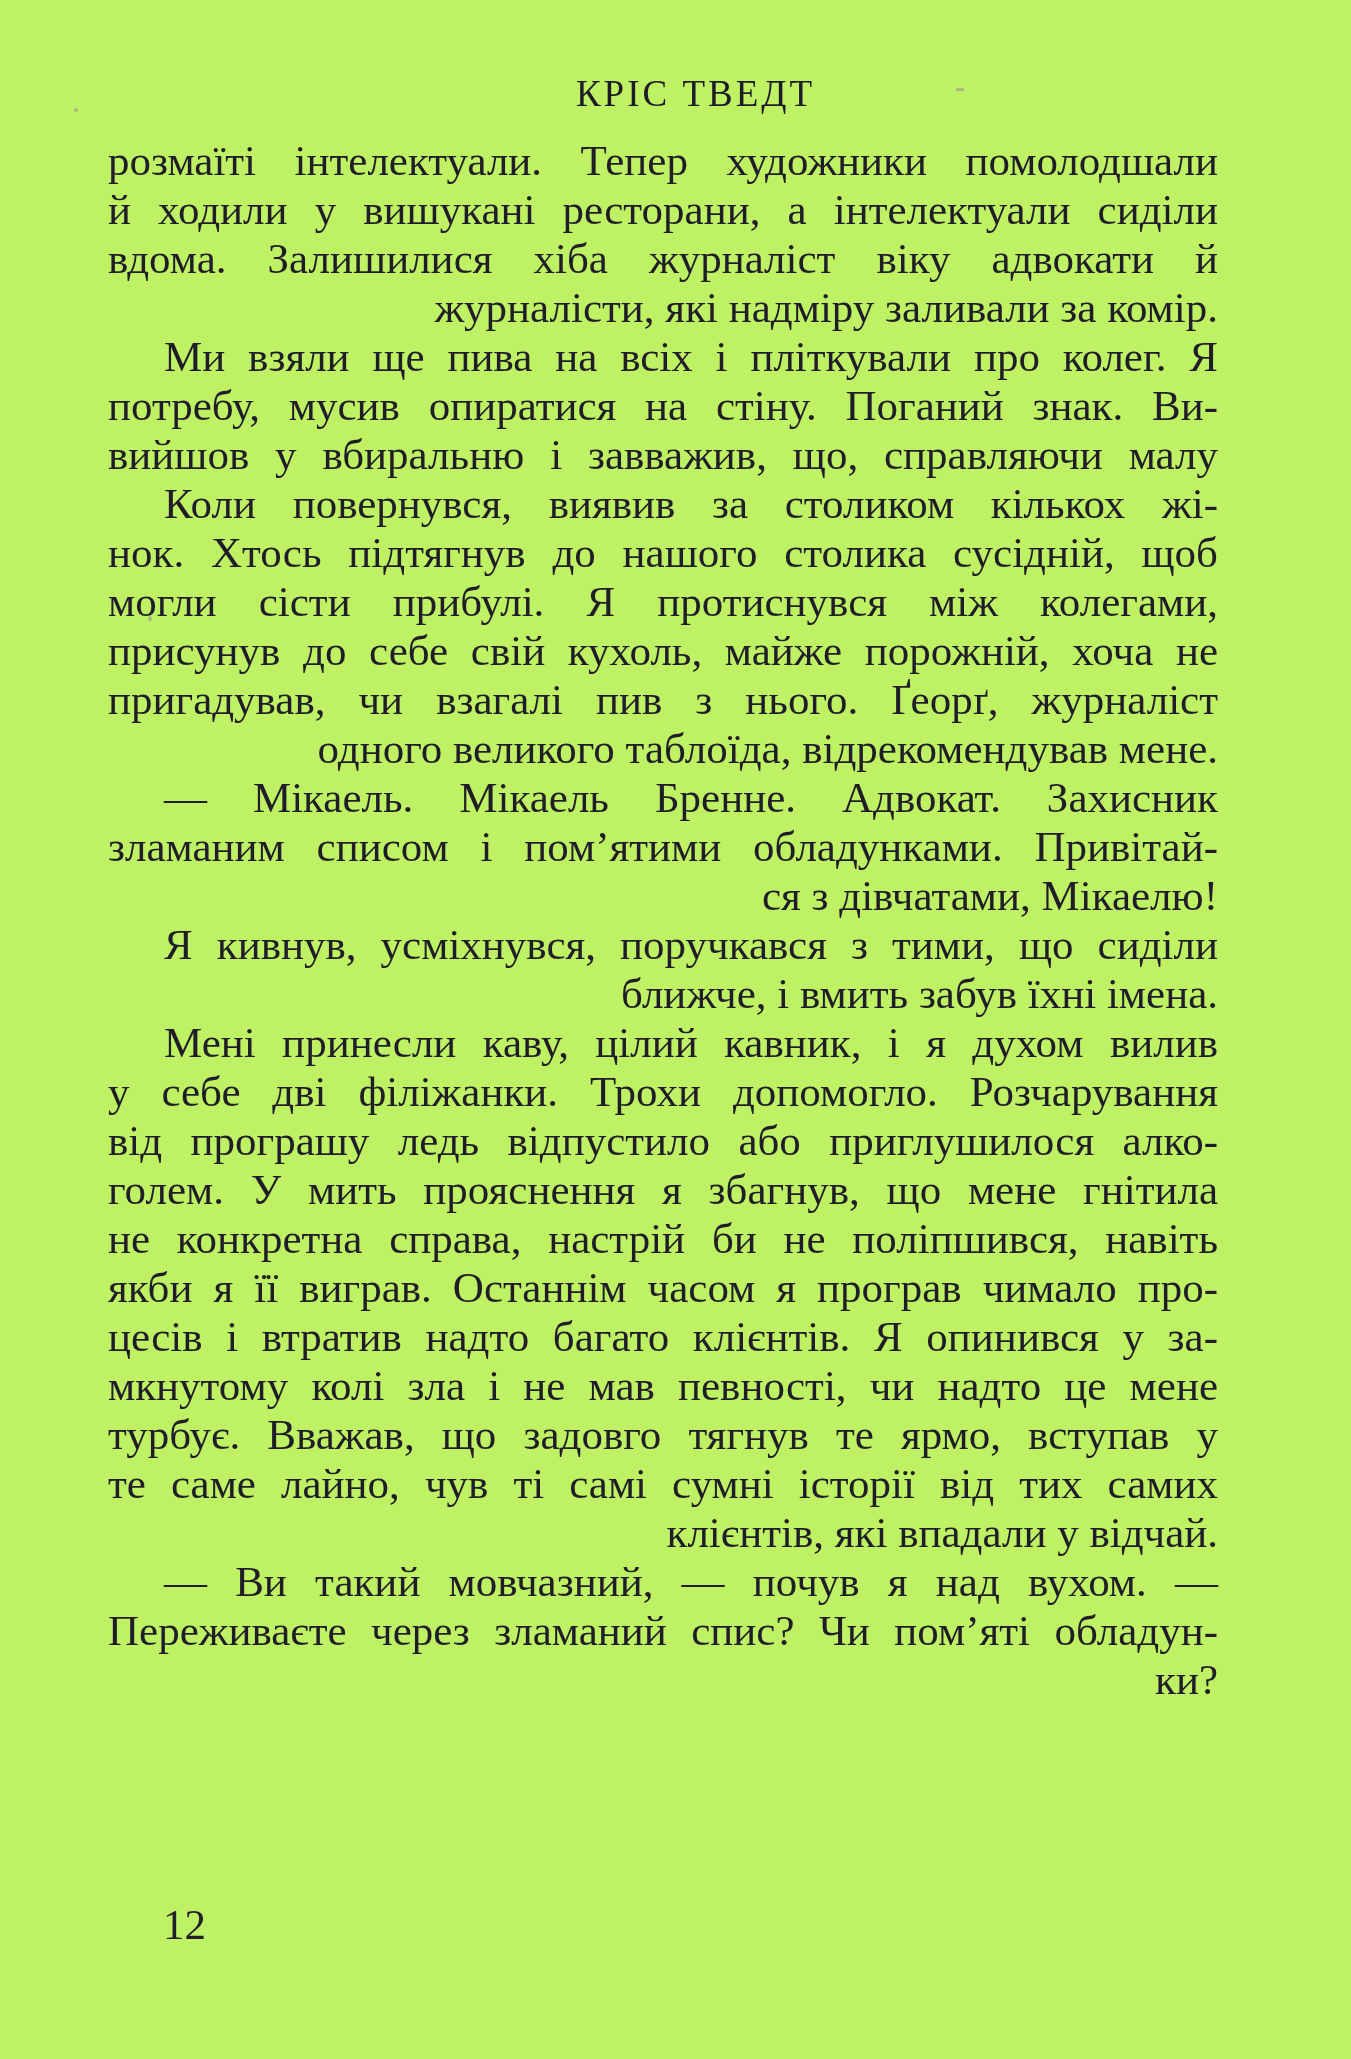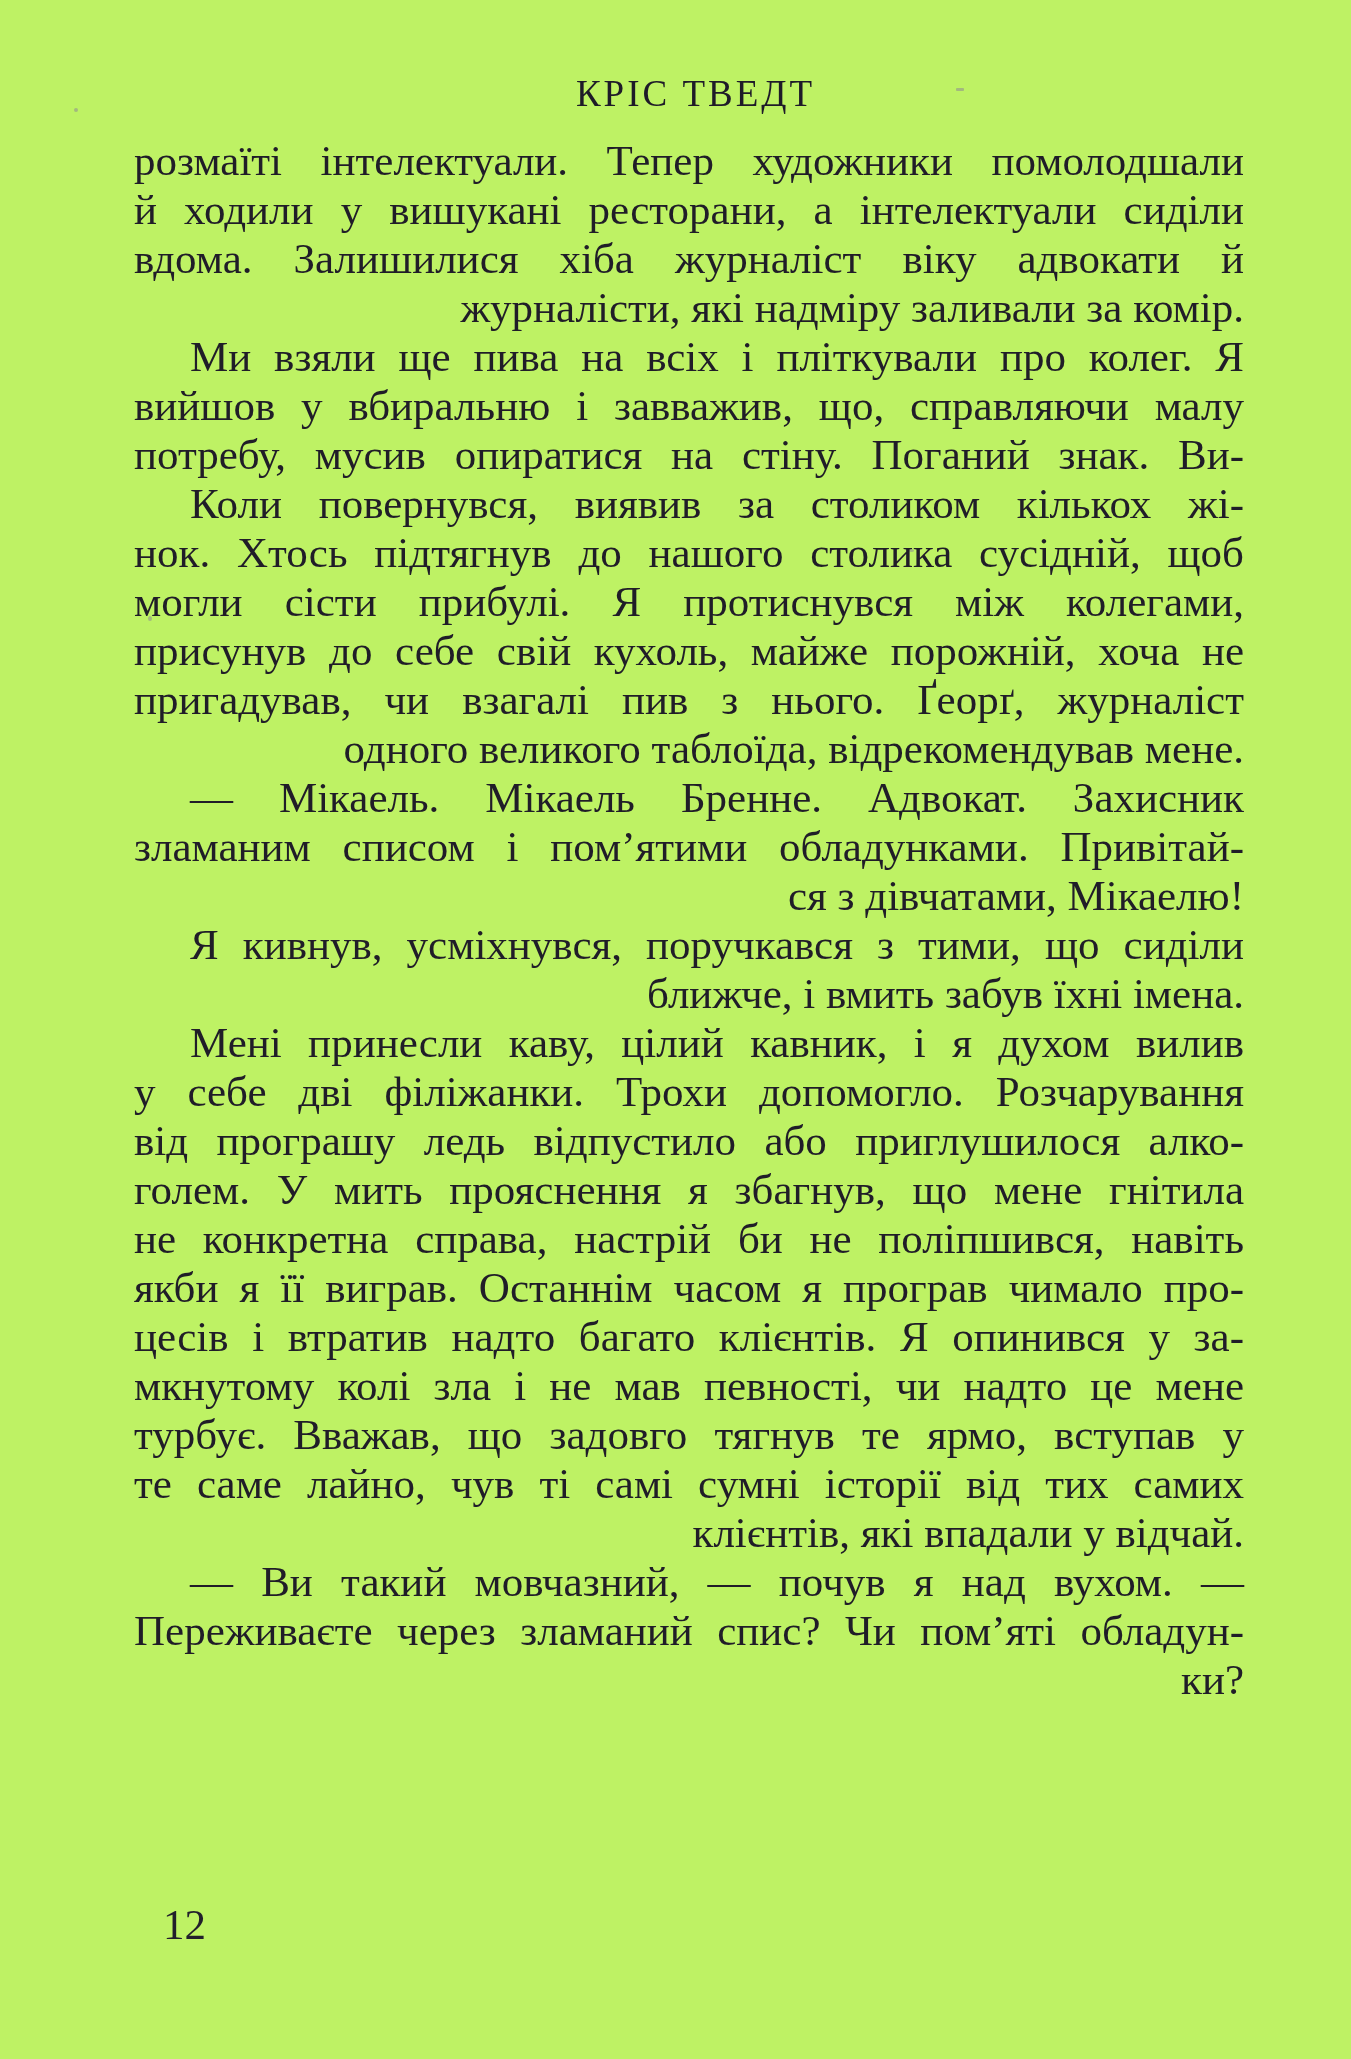--- a/index.html
+++ b/index.html
@@ -24,21 +24,21 @@
     width: 100%;
     text-align: center;
     font-size: 37px;
     letter-spacing: 3px;
     font-weight: 400;
     color: #1e1b28;
   }
   .text-block {
     position: absolute;
     top: 136px;
-    left: 134px;
+    left: 108px;
     width: 1110px;
   }
   .line {
     font-size: 43px;
     line-height: 49px;
     white-space: normal;
     text-align: right;
     color: #201d28;
   }
   .line.justify {
@@ -74,22 +74,22 @@
   <span class="speck" style="left:74px; top:108px; width:4px; height:4px;"></span>
   <span class="speck" style="left:148px; top:616px; width:4px; height:5px;"></span>
   <span class="speck" style="left:909px; top:549px; width:5px; height:3px;"></span>
 
   <div class="text-block" id="text-block">
       <div class="line justify">розмаїті інтелектуали. Тепер художники помолодшали</div>
       <div class="line justify">й ходили у вишукані ресторани, а інтелектуали сиділи</div>
       <div class="line justify">вдома. Залишилися хіба журналіст віку адвокати й</div>
       <div class="line">журналісти, які надміру заливали за комір.</div>
       <div class="line justify indent">Ми взяли ще пива на всіх і пліткували про колег. Я</div>
+      <div class="line justify">потребу, мусив опиратися на стіну. Поганий знак. Ви-</div>
       <div class="line justify">вийшов у вбиральню і завважив, що, справляючи малу</div>
-      <div class="line justify">потребу, мусив опиратися на стіну. Поганий знак. Ви-</div>
       <div class="line justify indent">Коли повернувся, виявив за столиком кількох жі-</div>
       <div class="line justify">нок. Хтось підтягнув до нашого столика сусідній, щоб</div>
       <div class="line justify">могли сісти прибулі. Я протиснувся між колегами,</div>
       <div class="line justify">присунув до себе свій кухоль, майже порожній, хоча не</div>
       <div class="line justify">пригадував, чи взагалі пив з нього. Ґеорґ, журналіст</div>
       <div class="line">одного великого таблоїда, відрекомендував мене.</div>
       <div class="line justify indent">— Мікаель. Мікаель Бренне. Адвокат. Захисник</div>
       <div class="line justify">зламаним списом і пом’ятими обладунками. Привітай-</div>
       <div class="line">ся з дівчатами, Мікаелю!</div>
       <div class="line justify indent">Я кивнув, усміхнувся, поручкався з тими, що сиділи</div>

